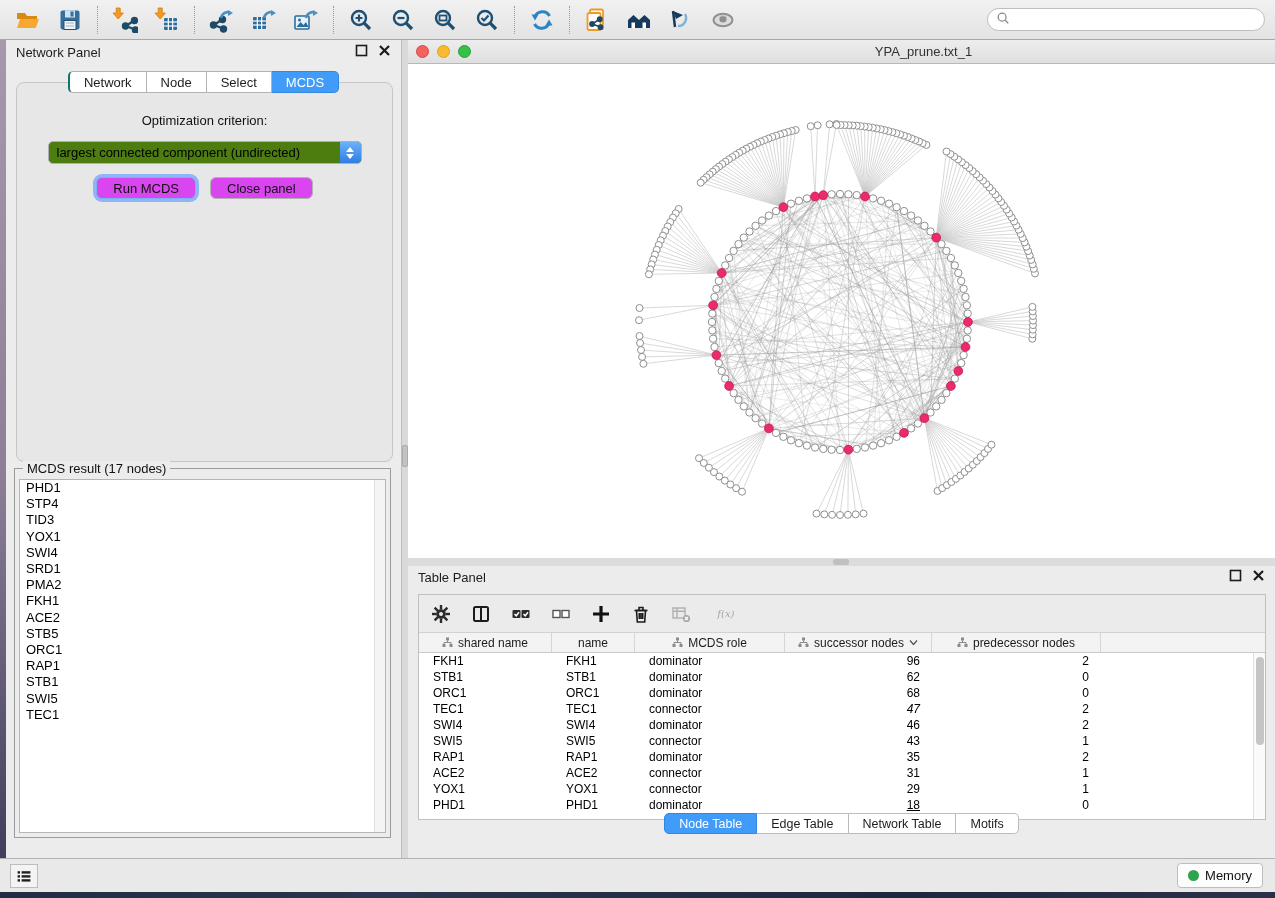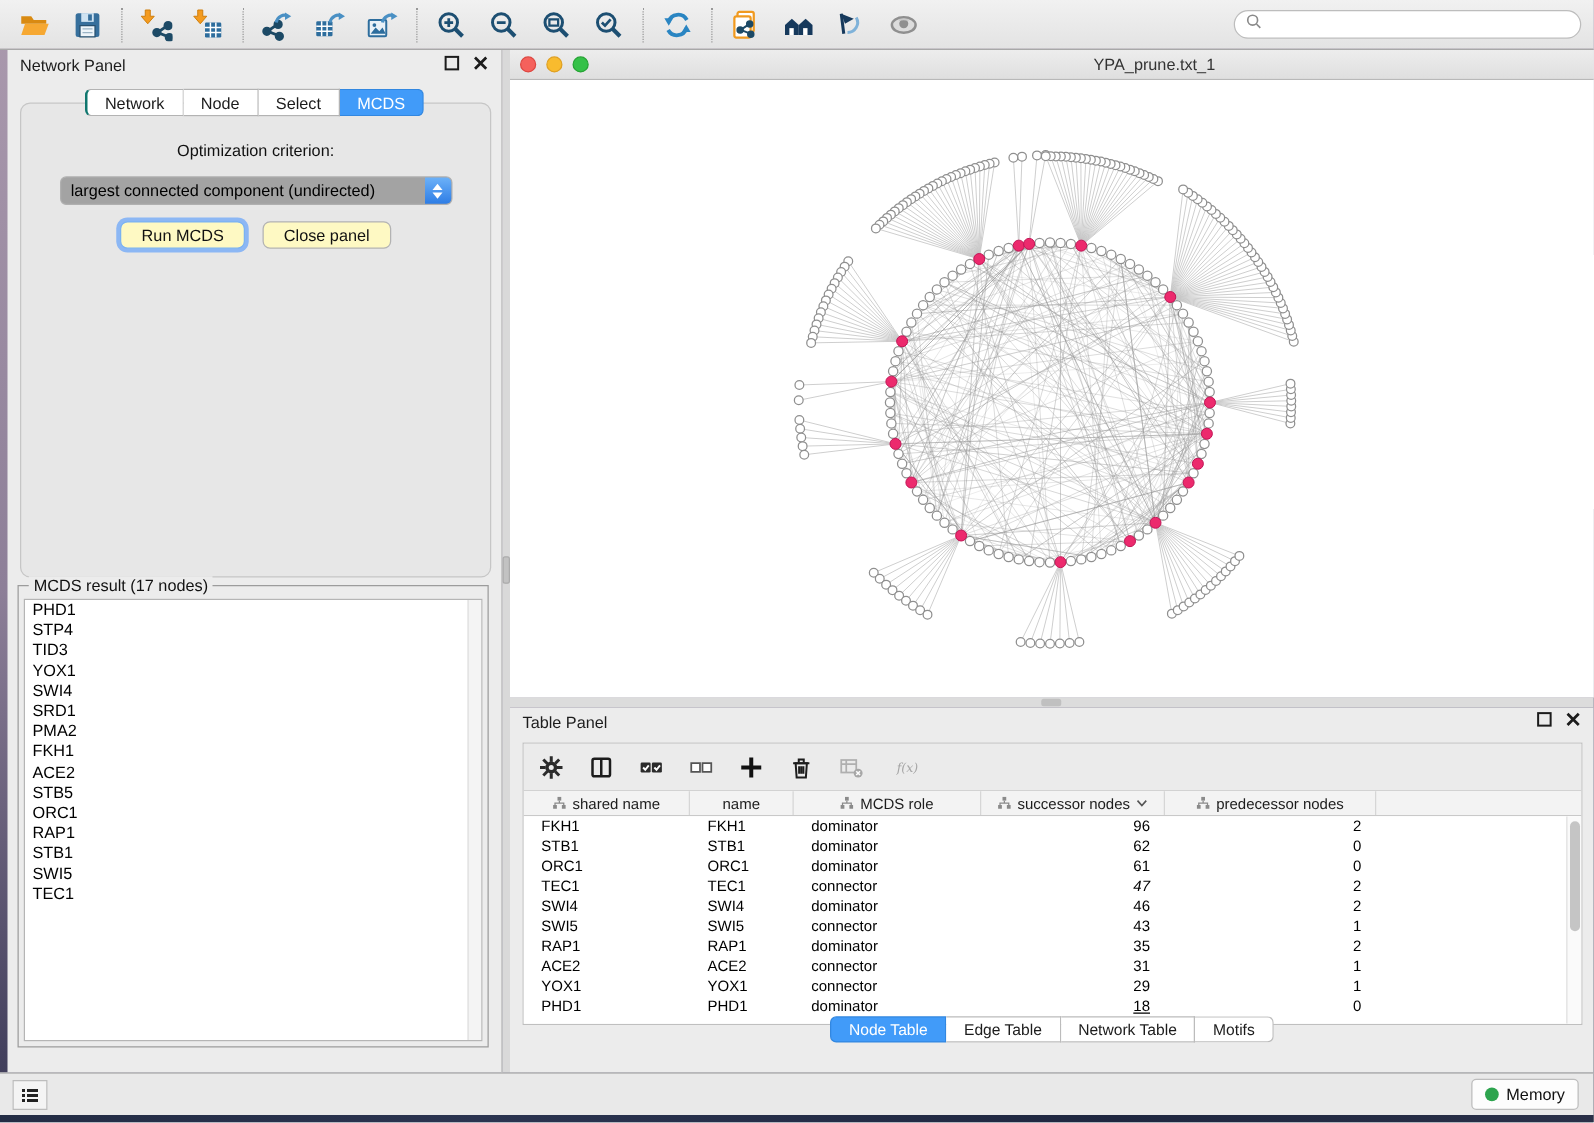--- a/index.html
+++ b/index.html
@@ -33,31 +33,31 @@
   .cp-tabs { position:absolute; top:31px; left:0; right:0; display:flex; justify-content:center; z-index:3; }
   .cp-tab { padding:3px 14px; font-size:13px; background:#fff; border:1px solid #b3b3b3; border-left:none;
     color:#1c1c1c; height:22px; display:flex; align-items:center; }
   .cp-tab:first-child { border-left:2px solid #0f766e; border-radius:5px 0 0 5px; }
   .cp-tab:last-child { border-radius:0 5px 5px 0; }
   .cp-tab.selected { background:#419bf9; border-color:#3287e0; color:#fff; }
   .cp-topbox { position:absolute; left:10px; right:8px; top:42px; height:380px; background:#e7e7e7;
     border:1px solid #c6c6c6; border-radius:8px; display:flex; flex-direction:column; align-items:center;
     padding-top:30px; gap:13px; }
   .opt-label { font-size:13px; color:#111; }
-  .cp-select { position:relative; width:314px; height:23px; background:#a3a3a3; border:1px solid #b0b0b0;
+  .cp-select { position:relative; width:314px; height:23px; background:#4d7c0f; border:1px solid #b0b0b0;
     border-radius:5px; display:flex; align-items:center; }
   .cp-select .val { flex:1; font-size:13px; padding:0 8px; white-space:nowrap; overflow:hidden; }
   .cp-select .cap { width:21px; align-self:stretch; border-radius:0 4px 4px 0;
     background:linear-gradient(#6cb1f8,#2e7de5); display:flex; flex-direction:column; align-items:center;
     justify-content:center; gap:2px; }
   .cap .up, .cap .dn { width:0; height:0; border-left:4px solid transparent; border-right:4px solid transparent; }
   .cap .up { border-bottom:5px solid #fff; }
   .cap .dn { border-top:5px solid #fff; }
   .cp-btn-row { display:flex; gap:14px; }
-  .cp-btn { height:22px; padding:0 16px; background:#fef9c3; border:1px solid #b3b3b3; border-radius:6px;
+  .cp-btn { height:22px; padding:0 16px; background:#d946ef; border:1px solid #b3b3b3; border-radius:6px;
     font-size:13px; display:flex; align-items:center; color:#111; }
   .cp-btn.focused { box-shadow:0 0 0 3px rgba(90,156,250,.65); border-color:#7ab2f2; }
   .cp-fieldset { position:absolute; left:8px; right:10px; top:428px; bottom:20px; border:1px solid #9c9c9c; }
   .cp-legend { position:absolute; top:-8px; left:8px; background:#ececec; padding:0 4px; font-size:13px; color:#111; }
   .cp-list { position:absolute; left:4px; right:4px; top:10px; bottom:4px; background:#fff;
     border:1px solid #b5b5b5; overflow:hidden; }
   .cp-list-track { position:absolute; right:0; top:0; bottom:0; width:11px; background:#f4f4f4; border-left:1px solid #dedede; }
   .cp-item { font-size:13px; line-height:16.2px; padding-left:6px; color:#000; }
 
   
@@ -1206,21 +1206,21 @@
             <div class="td txt" style="width: 133px;">STB1</div>
             <div class="td txt" style="width: 83px;">STB1</div>
             <div class="td txt" style="width: 150px;">dominator</div>
             <div class="td num" style="width: 147px;">62</div>
             <div class="td num" style="width: 169px;">0</div>
           </div>
           <div class="tr">
             <div class="td txt" style="width: 133px;">ORC1</div>
             <div class="td txt" style="width: 83px;">ORC1</div>
             <div class="td txt" style="width: 150px;">dominator</div>
-            <div class="td num" style="width: 147px;">61</div>
+            <div class="td num" style="width: 147px;">68</div>
             <div class="td num" style="width: 169px;">0</div>
           </div>
           <div class="tr">
             <div class="td txt" style="width: 133px;">TEC1</div>
             <div class="td txt" style="width: 83px;">TEC1</div>
             <div class="td txt" style="width: 150px;">connector</div>
             <div class="td num" style="width: 147px; font-style: italic;">47</div>
             <div class="td num" style="width: 169px;">2</div>
           </div>
           <div class="tr">

